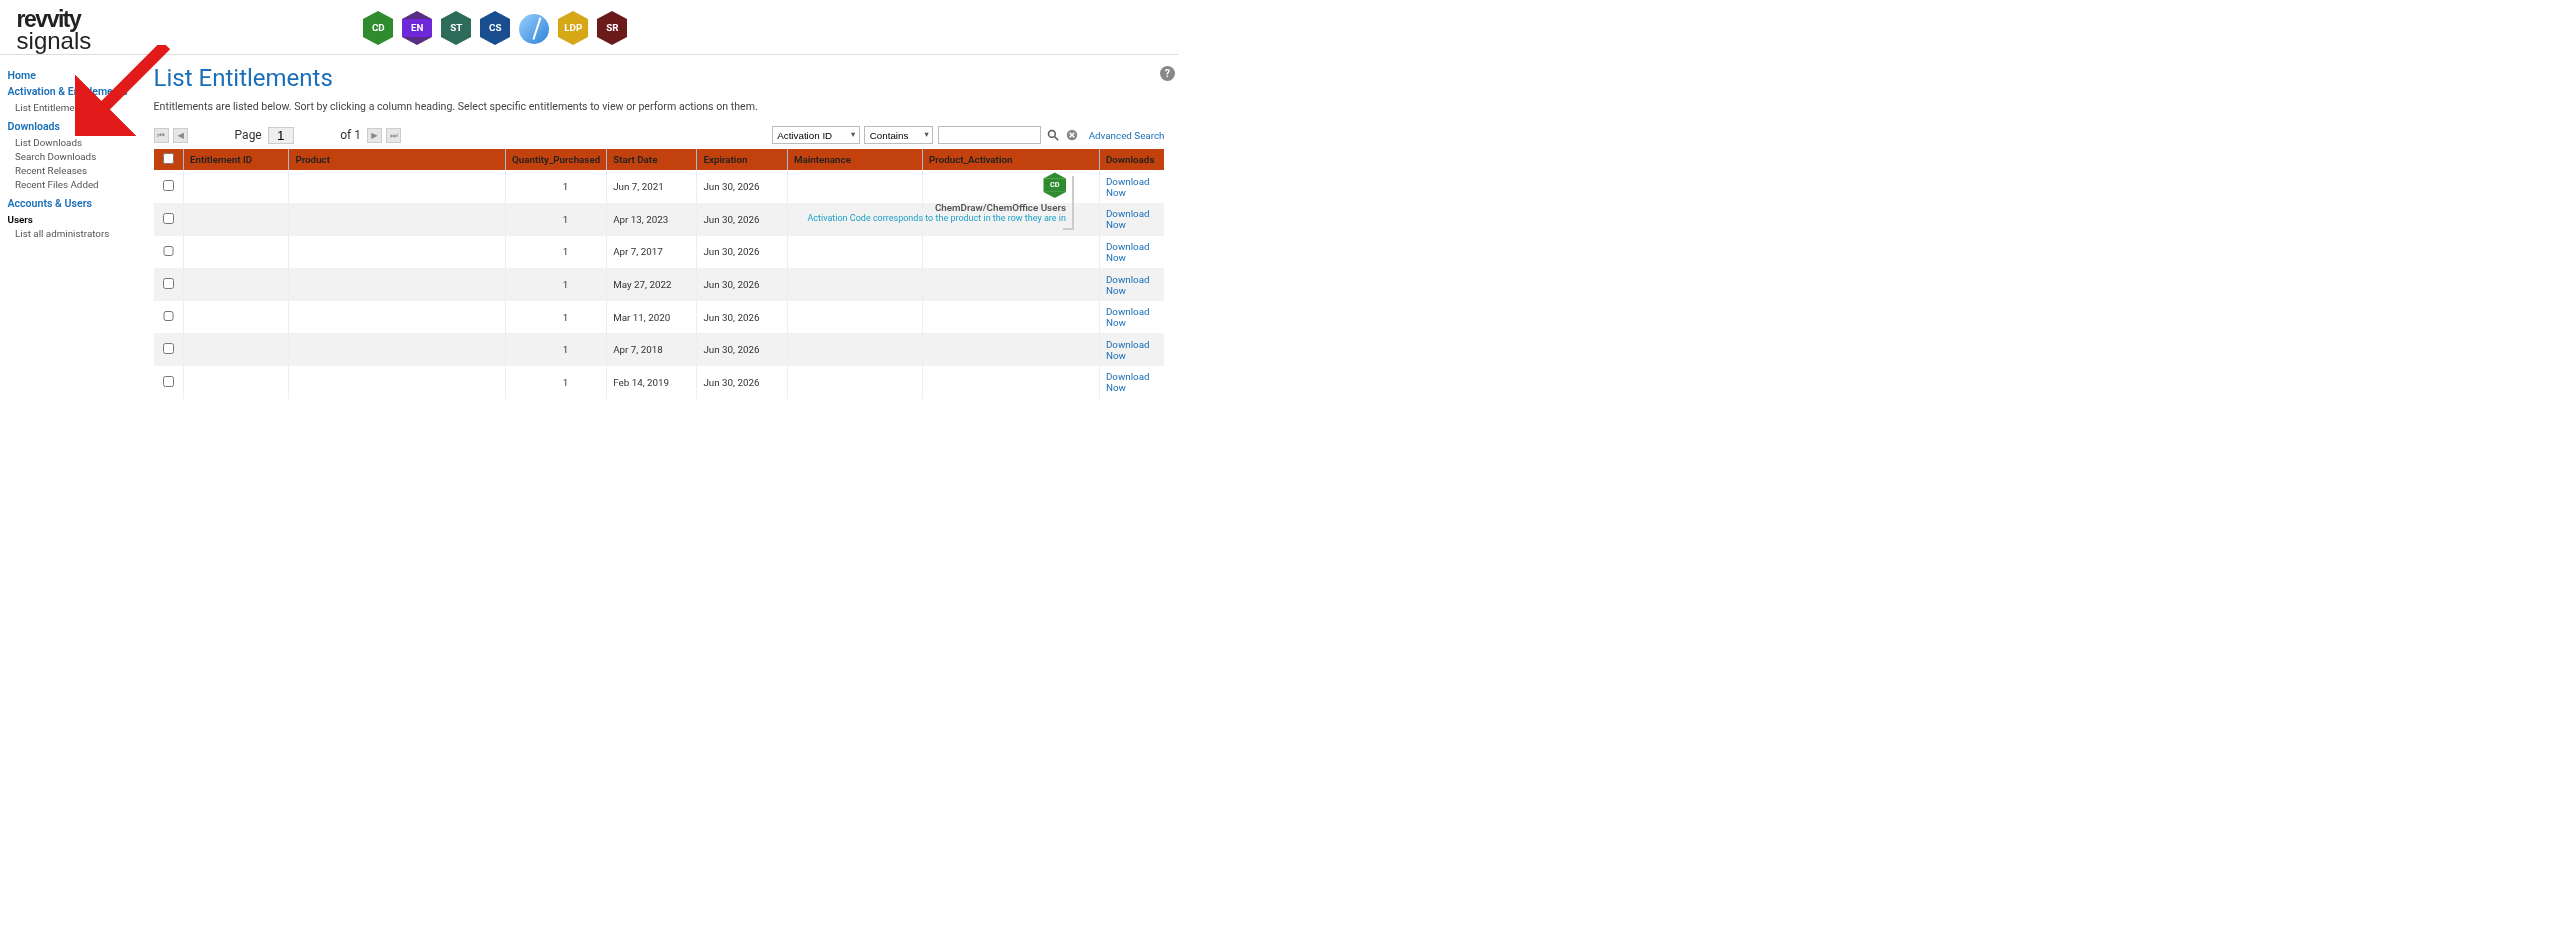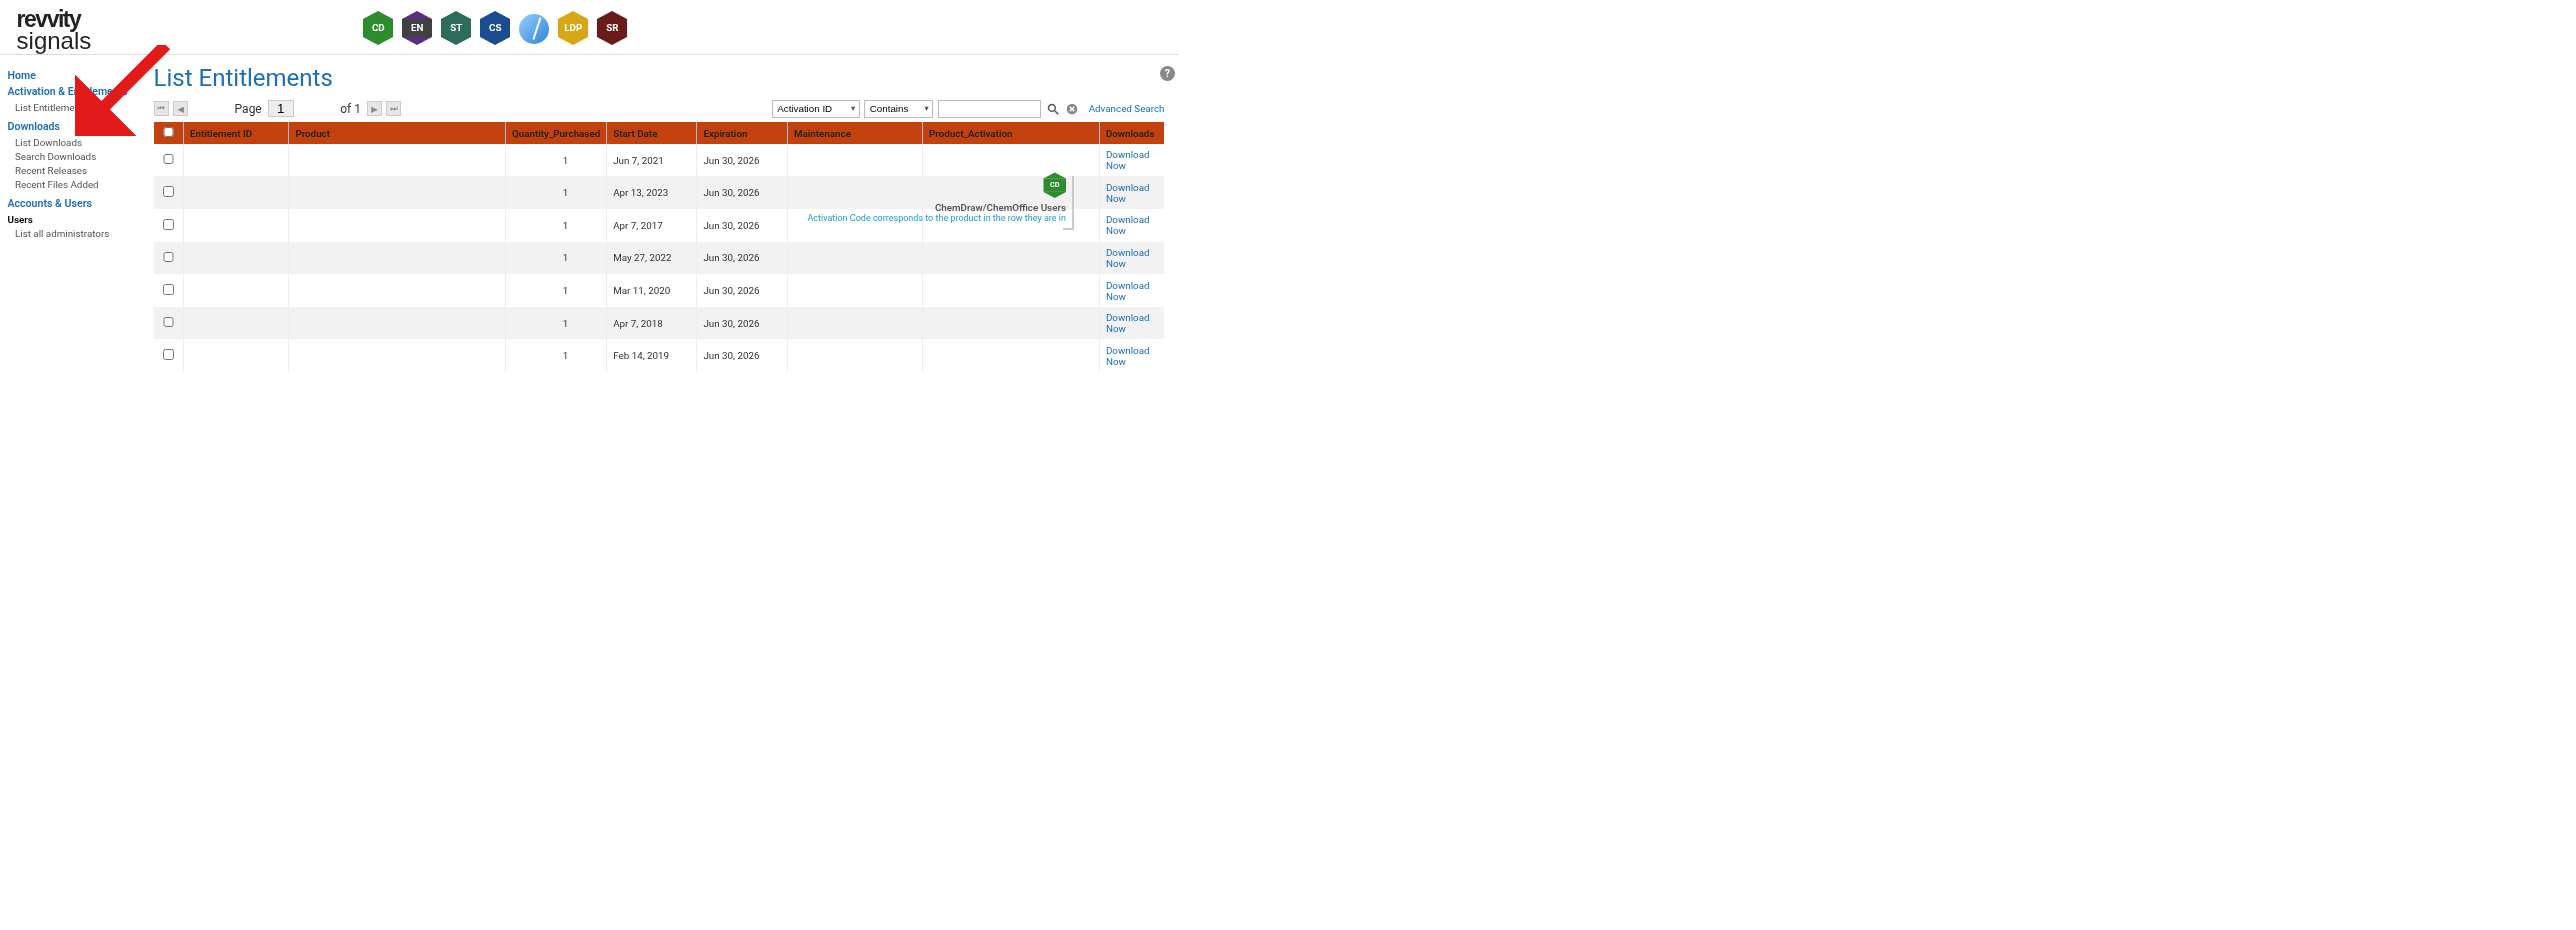--- a/index.html
+++ b/index.html
@@ -11,21 +11,21 @@
   .logo { font-family: Arial, sans-serif; color: #222; line-height: 0.9; margin-right: 272px; margin-top:3px; }
   .logo-top { font-size: 23px; font-weight: 600; letter-spacing: -1.5px; }
   .logo-bot { font-size: 24px; font-weight: 300; letter-spacing: 0px; }
   .badges { display: flex; gap: 9px; align-items: center; }
   .hex-wrap { position: relative; width: 30px; height: 35px; }
   .hex { width: 30px; height: 17.4px; position: relative; top: 8.3px; text-align: center; color: #fff; font-weight: 700; font-size: 9.8px; line-height: 17.4px; }
   .hex:before, .hex:after { content: ""; position: absolute; left:0; width:0; border-left:15px solid transparent; border-right:15px solid transparent; }
   .hex:before { top:-8.3px; }
   .hex:after { bottom:-8.3px; }
   .hex-cd { background:#2e8b2e; } .hex-cd:before{border-bottom:8.3px solid #2e8b2e;} .hex-cd:after{border-top:8.3px solid #2e8b2e;}
-  .hex-en { background:#404040; } .hex-en:before{border-bottom:8.3px solid #5a2d82;} .hex-en:after{border-top:8.3px solid #5a2d82;}
+  .hex-en { background:#6d28d9; } .hex-en:before{border-bottom:8.3px solid #5a2d82;} .hex-en:after{border-top:8.3px solid #5a2d82;}
   .hex-st { background:#2d6b5a; } .hex-st:before{border-bottom:8.3px solid #2d6b5a;} .hex-st:after{border-top:8.3px solid #2d6b5a;}
   .hex-cs { background:#1a4d8f; } .hex-cs:before{border-bottom:8.3px solid #1a4d8f;} .hex-cs:after{border-top:8.3px solid #1a4d8f;}
   .hex-ldp{ background:#d6a817; } .hex-ldp:before{border-bottom:8.3px solid #d6a817;} .hex-ldp:after{border-top:8.3px solid #d6a817;}
   .hex-sr { background:#6b1a1a; } .hex-sr:before{border-bottom:8.3px solid #6b1a1a;} .hex-sr:after{border-top:8.3px solid #6b1a1a;}
   .circle { width:30px; height:30px; border-radius:50%; background: linear-gradient(135deg,#9cd0ff,#2a82d6); position:relative; }
   .circle:after{ content:""; position:absolute; width:1.5px; height:22.6px; background:#fff; left:16.6px; top:3.8px; transform:rotate(18deg);}
 
   
   .layout { display:flex; }
   .sidebar { width: 140px; padding: 10.6px 7.5px; font-size: 10.6px; position:relative; }
@@ -129,20 +129,21 @@
       <div class="nav-sub">Recent Releases</div>
       <div class="nav-sub">Recent Files Added</div>
       <div class="nav-section-head" style="margin-top:6px">Accounts &amp; Users</div>
       <div class="nav-sub current">Users</div>
       <div class="nav-sub">List all administrators</div>
     </div>
 
     <div class="main">
       <div class="help-icon">?</div>
       <div class="page-title">List Entitlements</div>
+      <div class="instr">Entitlements are listed below. Sort by clicking a column heading. Select specific entitlements to view or perform actions on them.</div>
 
       <div class="annot">
         <div class="annot-line-v"></div><div class="annot-line-h"></div>
         <div class="hex-wrap annot-hex" style="transform:scale(0.75);transform-origin:right;"><div class="hex hex-cd">CD</div></div>
         <div class="annot-title">ChemDraw/ChemOffice Users</div>
         <div class="annot-sub">Activation Code corresponds to the product in the row they are in</div>
       </div>
 
       <div class="toolbar">
         <div class="pg-btn">⏮</div>

